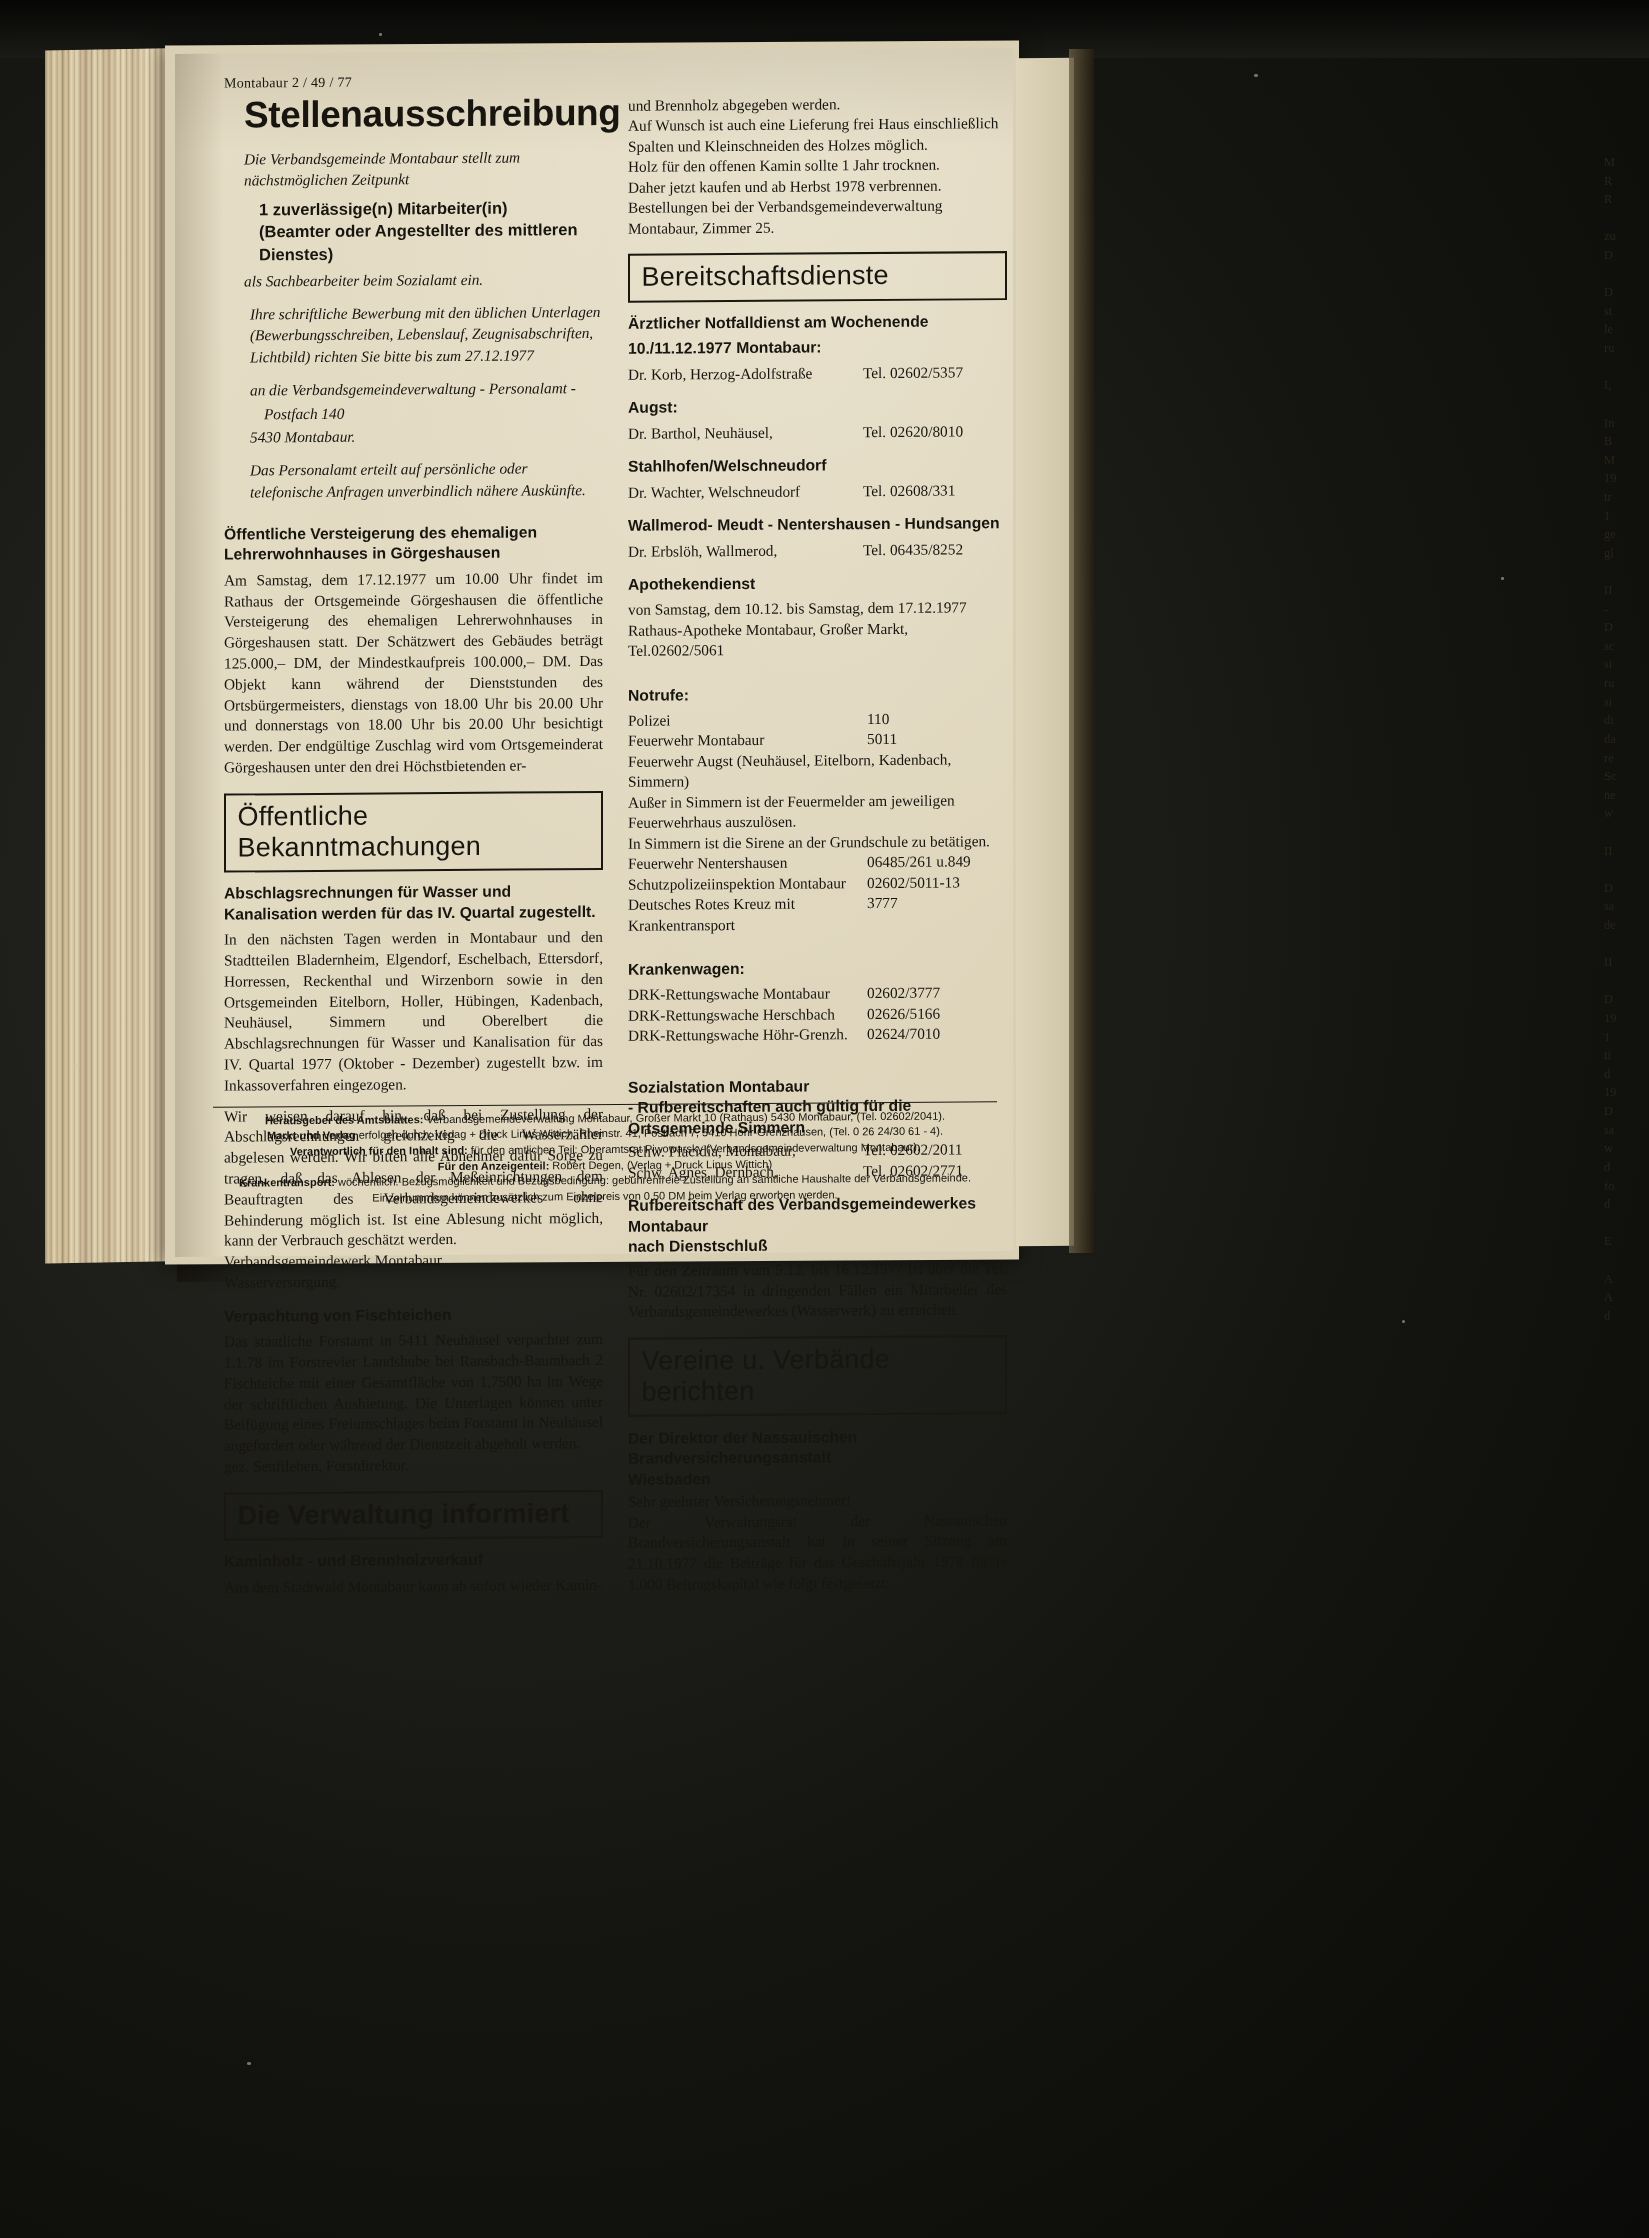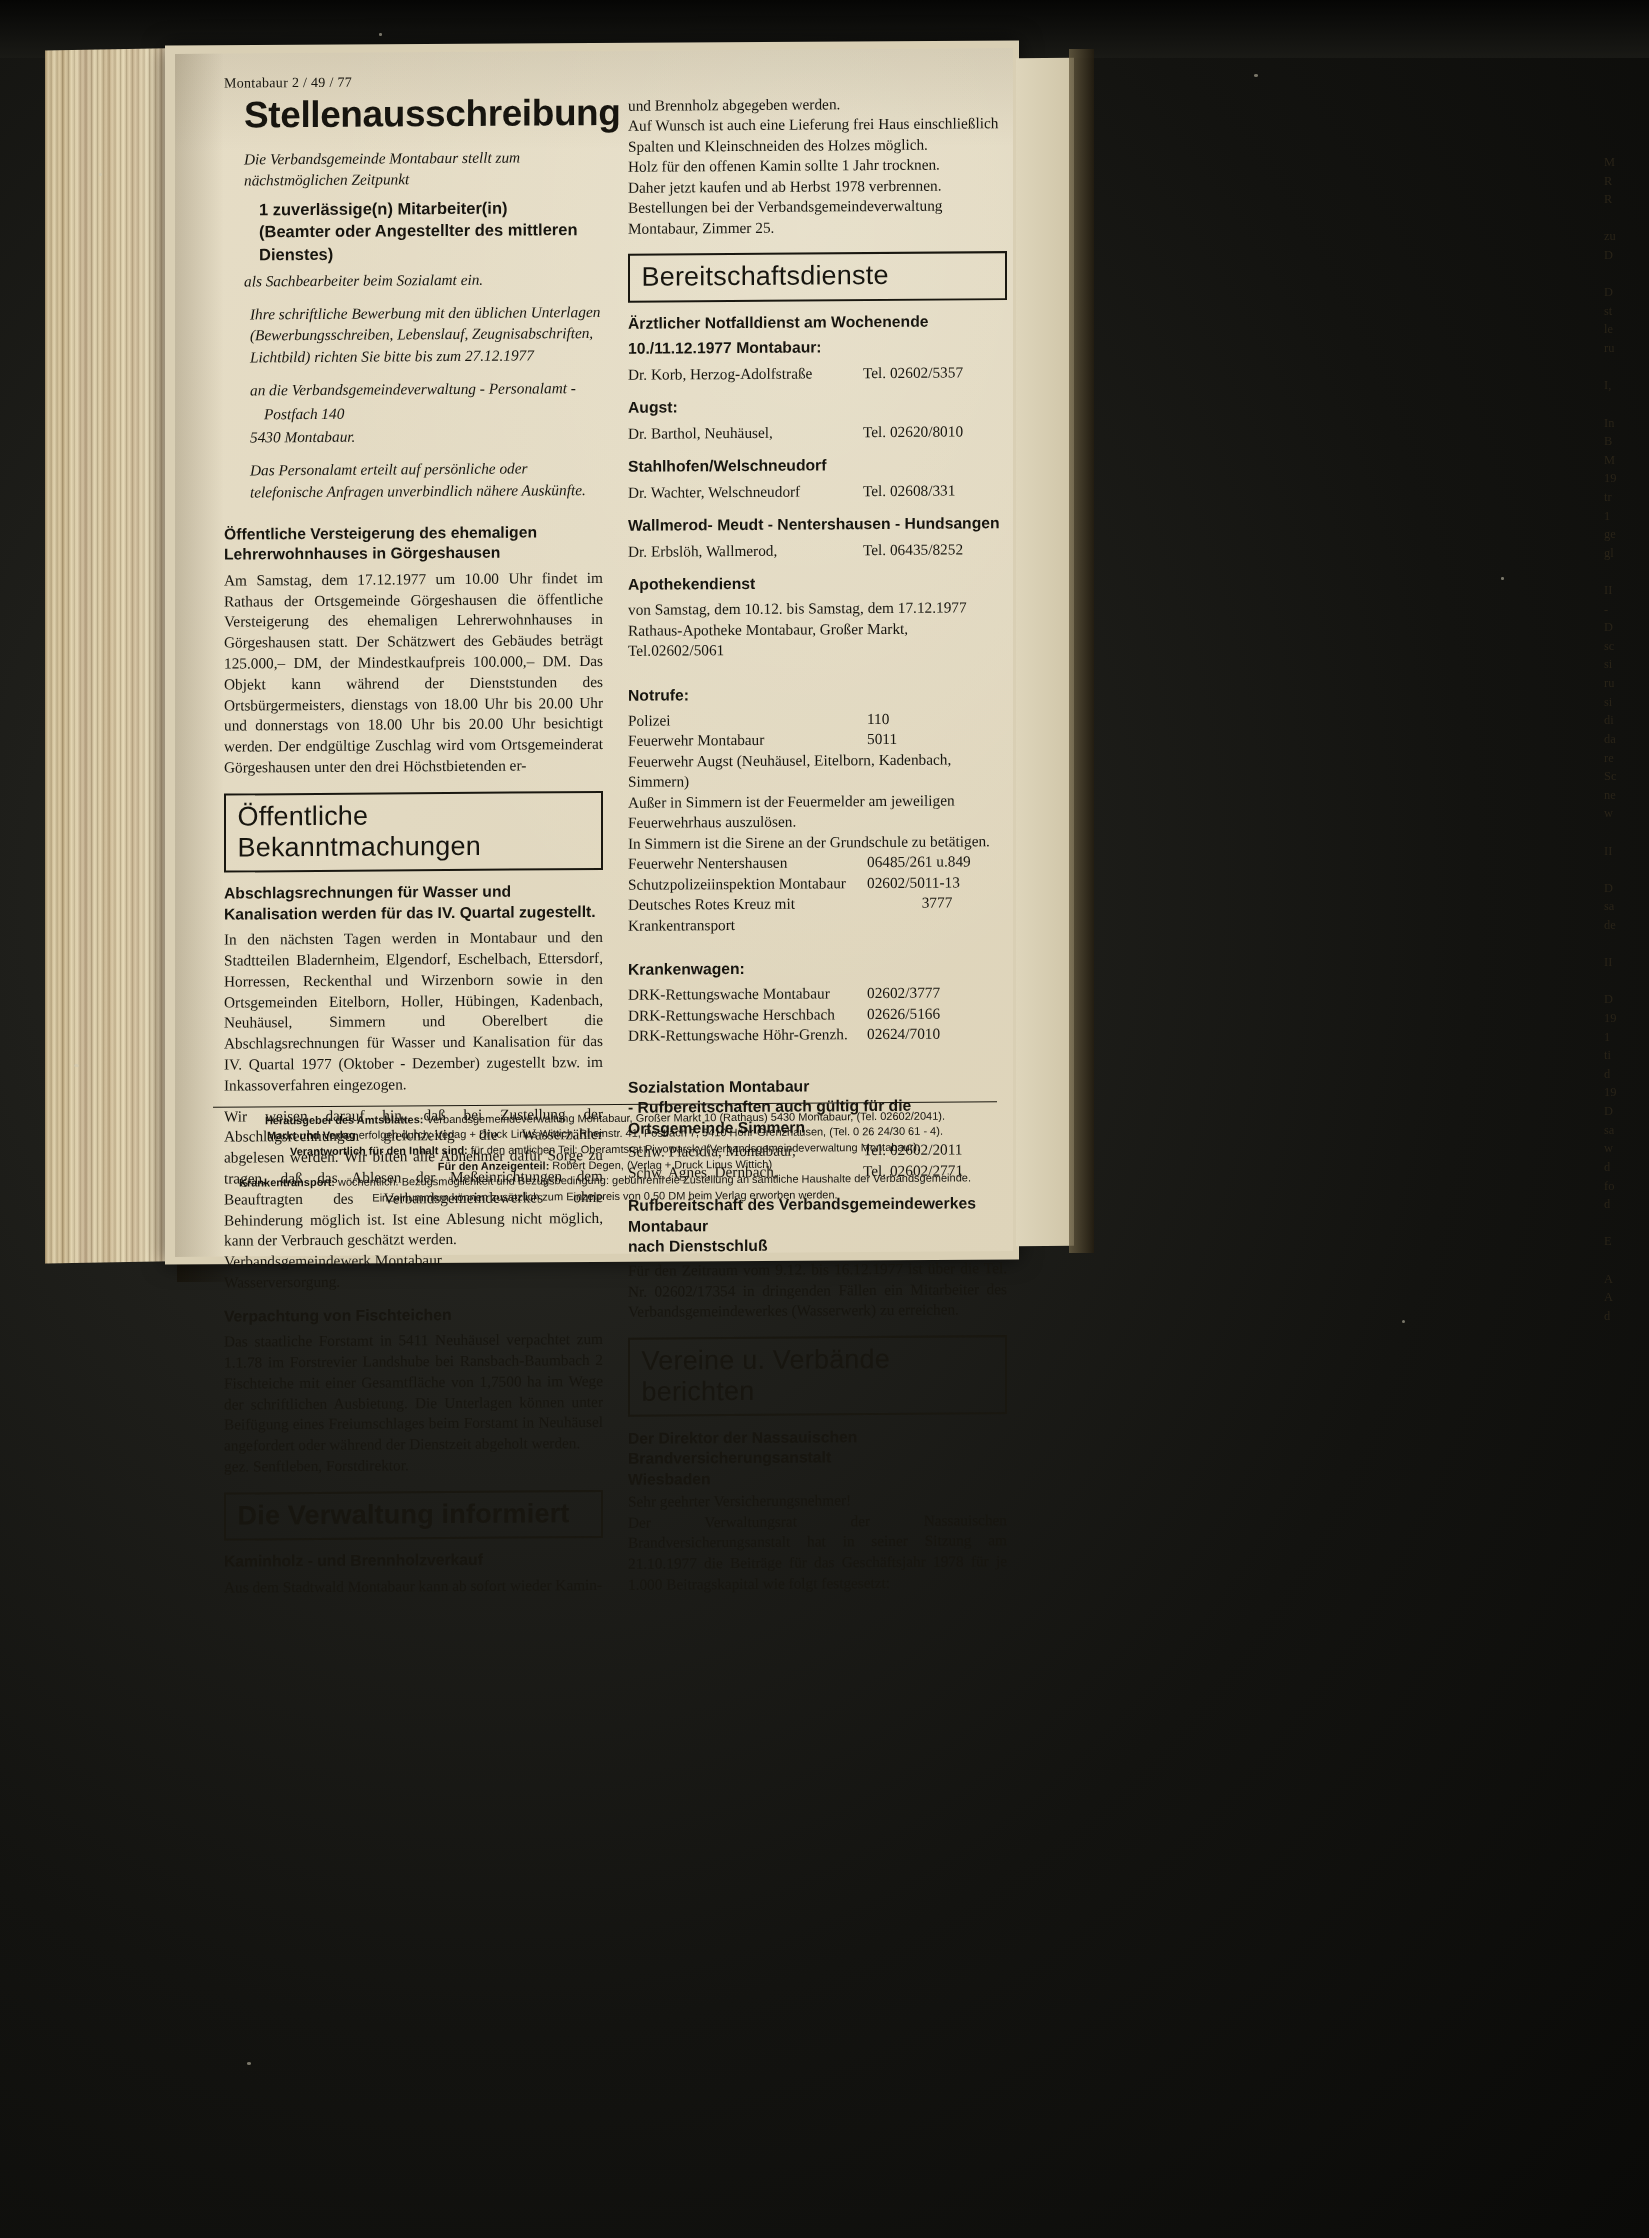--- a/index.html
+++ b/index.html
@@ -213,21 +213,21 @@
       <div class="row">
           <span class="nm">Feuerwehr Nentershausen</span>
           <span class="vl" style="min-width:140px;">06485/261 u.849</span>
         </div>
       <div class="row">
           <span class="nm">Schutzpolizeiinspektion Montabaur</span>
           <span class="vl" style="min-width:140px;">02602/5011-13</span>
         </div>
       <div class="row">
           <span class="nm">Deutsches Rotes Kreuz mit Krankentransport</span>
-          <span class="vl" style="min-width:140px;text-align:center;">3777</span>
+          <span class="vl" style="min-width:140px;">3777</span>
         </div>
     </div>
 
     <div class="gap"></div>
     <h3 class="sub">Krankenwagen:</h3>
     <div class="rows tight">
       <div class="row">
           <span class="nm">DRK-Rettungswache Montabaur</span>
           <span class="vl" style="min-width:140px;">02602/3777</span>
         </div>

